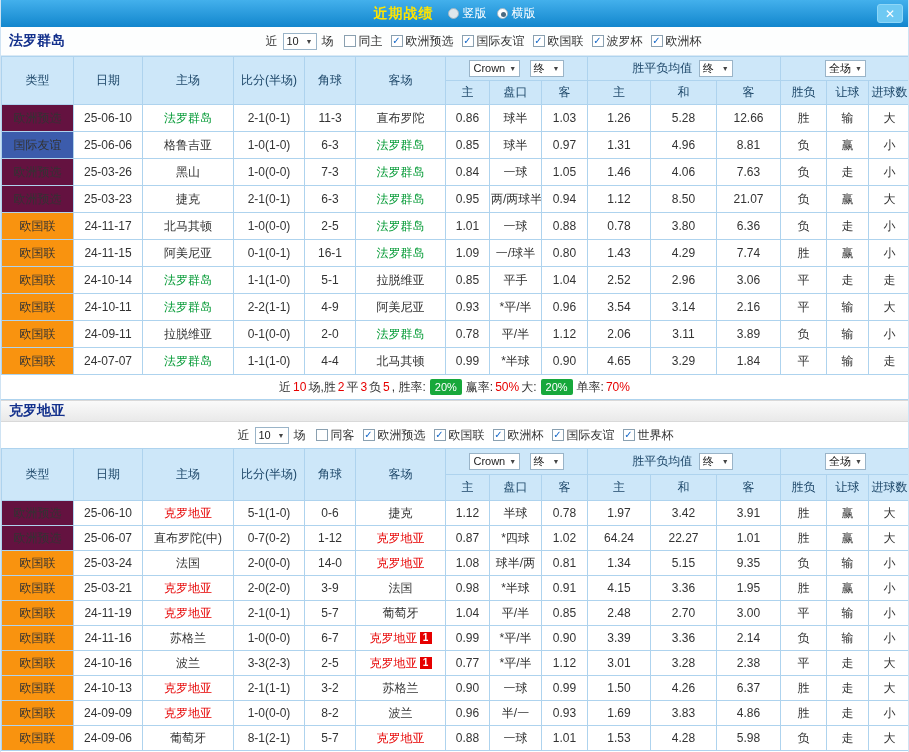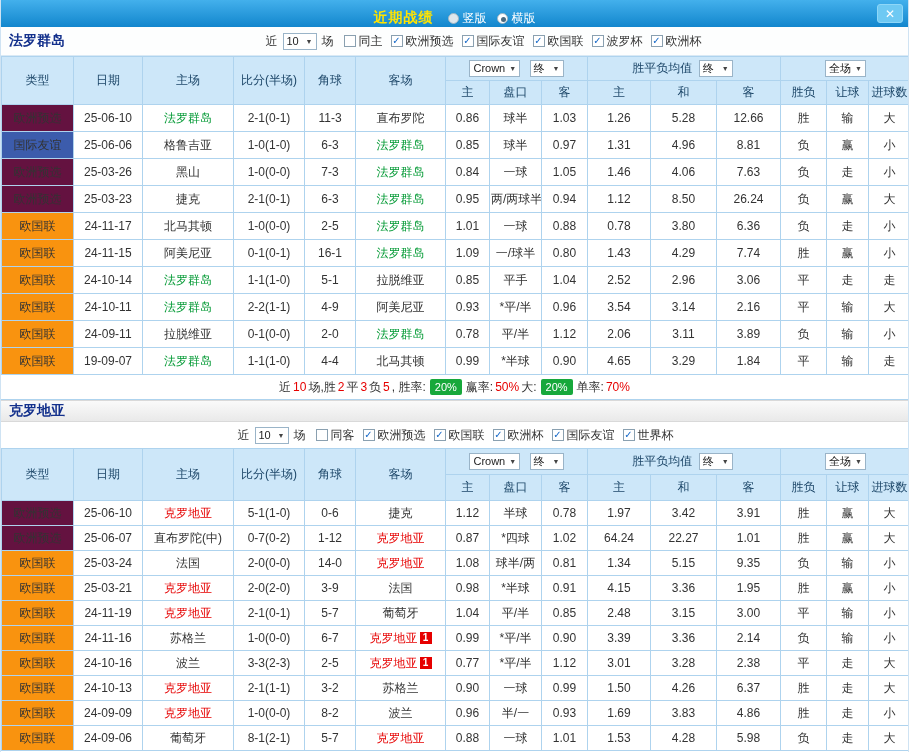--- a/index.html
+++ b/index.html
@@ -1,21 +1,21 @@
 <!DOCTYPE html>
 <html><head>
 <meta charset="utf-8">
 <style>
   *{box-sizing:border-box;margin:0;padding:0}
   html,body{width:909px;height:752px;overflow:hidden;background:#fff}
   body{font-family:"Liberation Sans","DejaVu Sans",sans-serif;font-size:12px;color:#333}
   .page{width:909px;height:752px;overflow:hidden;border-left:1px solid #cfe3f3;border-right:1px solid #cfe3f3}
 
   
-  .titlebar{height:27px;background:linear-gradient(#43b0ec,#1286cd);display:flex;align-items:flex-end;justify-content:center;position:relative;color:#fff}
+  .titlebar{height:27px;background:linear-gradient(#43b0ec,#1286cd);display:flex;align-items:center;justify-content:center;position:relative;color:#fff}
   .tb-title{color:#ffe400;font-weight:bold;font-size:14px;letter-spacing:1px;margin-right:4px}
   .radio{display:inline-flex;align-items:center;margin-left:10px;cursor:pointer}
   .rdot{width:11px;height:11px;border-radius:50%;background:#dfe7ec;border:1px solid #9fb6c4;display:inline-block;margin-right:4px;position:relative}
   .radio.on .rdot{background:#fff}
   .radio.on .rdot::after{content:"";position:absolute;left:3px;top:3px;width:5px;height:5px;border-radius:50%;background:#4a6a80}
   .closebtn{position:absolute;right:5px;top:4px;width:26px;height:19px;background:#6ec9f3;border:1px solid #8ed7f8;border-radius:3px;display:flex;align-items:center;justify-content:center;color:#fff;font-weight:bold;font-size:12px;cursor:pointer}
 
   
   .sec-header{height:29px;display:flex;align-items:center;padding:0 8px;background:#fdfefe;border-bottom:1px solid #d9e9f5}
   .sec-title{font-size:14px;font-weight:bold;color:#14318c;white-space:nowrap}
@@ -227,21 +227,21 @@
           <td>25-03-23</td>
           <td><span>捷克</span></td>
           <td class="sc-red">2-1(0-1)</td>
           <td>6-3</td>
           <td><span style="color: rgb(0, 153, 51);">法罗群岛</span></td>
           <td>0.95</td>
           <td class="t-line">两/两球半</td>
           <td>0.94</td>
           <td>1.12</td>
           <td>8.50</td>
-          <td>26.24</td>
+          <td>21.07</td>
           <td class="t-grn">负</td>
           <td class="t-red">赢</td>
           <td class="t-red">大</td>
         </tr>
         <tr>
           <td class="typecell" style="background: rgb(249, 147, 15);">欧国联</td>
           <td>24-11-17</td>
           <td><span>北马其顿</span></td>
           <td class="sc-red">1-0(0-0)</td>
           <td>2-5</td>
@@ -319,21 +319,21 @@
           <td>1.12</td>
           <td>2.06</td>
           <td>3.11</td>
           <td>3.89</td>
           <td class="t-grn">负</td>
           <td class="t-grn">输</td>
           <td class="t-grn">小</td>
         </tr>
         <tr>
           <td class="typecell" style="background: rgb(249, 147, 15);">欧国联</td>
-          <td>19-09-07</td>
+          <td>24-07-07</td>
           <td><span style="color: rgb(0, 153, 51);">法罗群岛</span></td>
           <td class="sc-blue">1-1(1-0)</td>
           <td>4-4</td>
           <td><span>北马其顿</span></td>
           <td>0.99</td>
           <td class="t-line">*半球</td>
           <td>0.90</td>
           <td>4.65</td>
           <td>3.29</td>
           <td>1.84</td>
@@ -536,21 +536,21 @@
           <td class="typecell" style="background: rgb(249, 147, 15);">欧国联</td>
           <td>24-11-19</td>
           <td><span style="color: rgb(230, 0, 0);">克罗地亚</span></td>
           <td class="sc-blue">2-1(0-1)</td>
           <td>5-7</td>
           <td><span>葡萄牙</span></td>
           <td>1.04</td>
           <td class="t-line">平/半</td>
           <td>0.85</td>
           <td>2.48</td>
-          <td>3.15</td>
+          <td>2.70</td>
           <td>3.00</td>
           <td class="t-blu">平</td>
           <td class="t-grn">输</td>
           <td class="t-grn">小</td>
         </tr>
         <tr>
           <td class="typecell" style="background: rgb(249, 147, 15);">欧国联</td>
           <td>24-11-16</td>
           <td><span>苏格兰</span></td>
           <td class="sc-red">1-0(0-0)</td>

